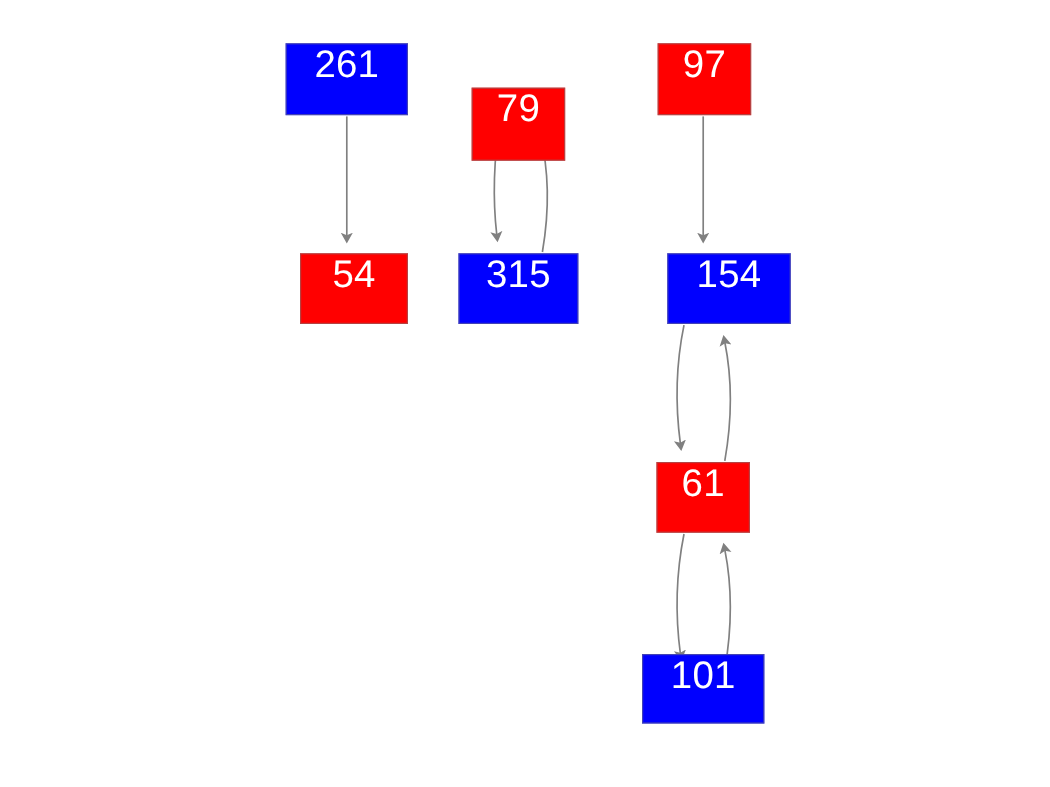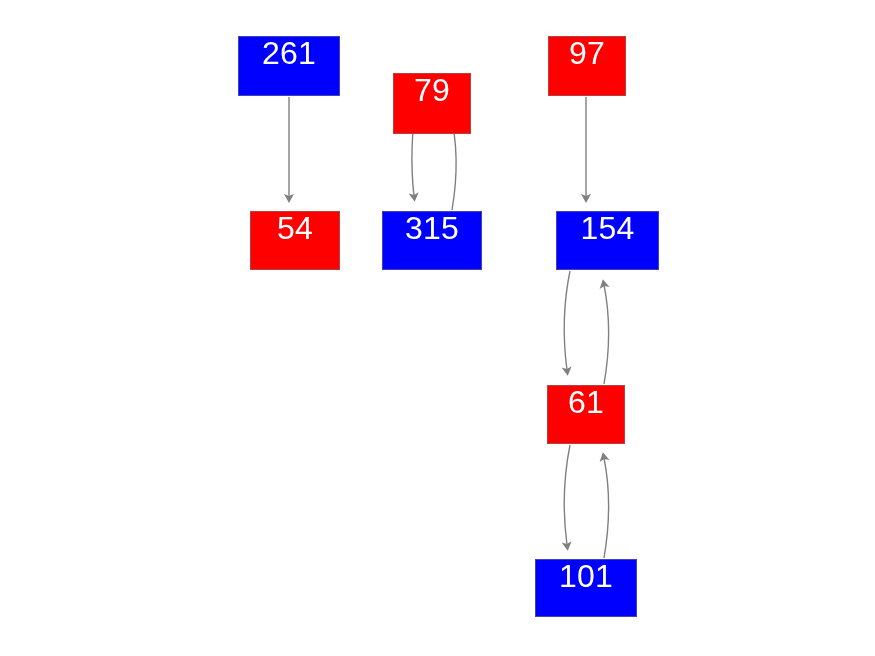--- a/index.html
+++ b/index.html
@@ -79,18 +79,18 @@
       </div>
       <div class="node node-blue" style="left: 382px; top: 211px; width: 100px; height: 59px;">
         <span class="node-label">315</span>
       </div>
       <div class="node node-blue" style="left: 535px; top: 211px; width: 103px; height: 59px; margin-left: 21px;">
         <span class="node-label">154</span>
       </div>
       <div class="node node-red" style="left: 547px; top: 385px; width: 78px; height: 59px;">
         <span class="node-label">61</span>
       </div>
-      <div class="node node-blue" style="left: 535px; top: 559px; width: 102px; height: 58px;">
+      <div class="node node-blue" style="left: 535px; top: 545px; width: 102px; height: 58px;">
         <span class="node-label">101</span>
       </div>
     </div>
 
 </div>
 
 </body></html>

